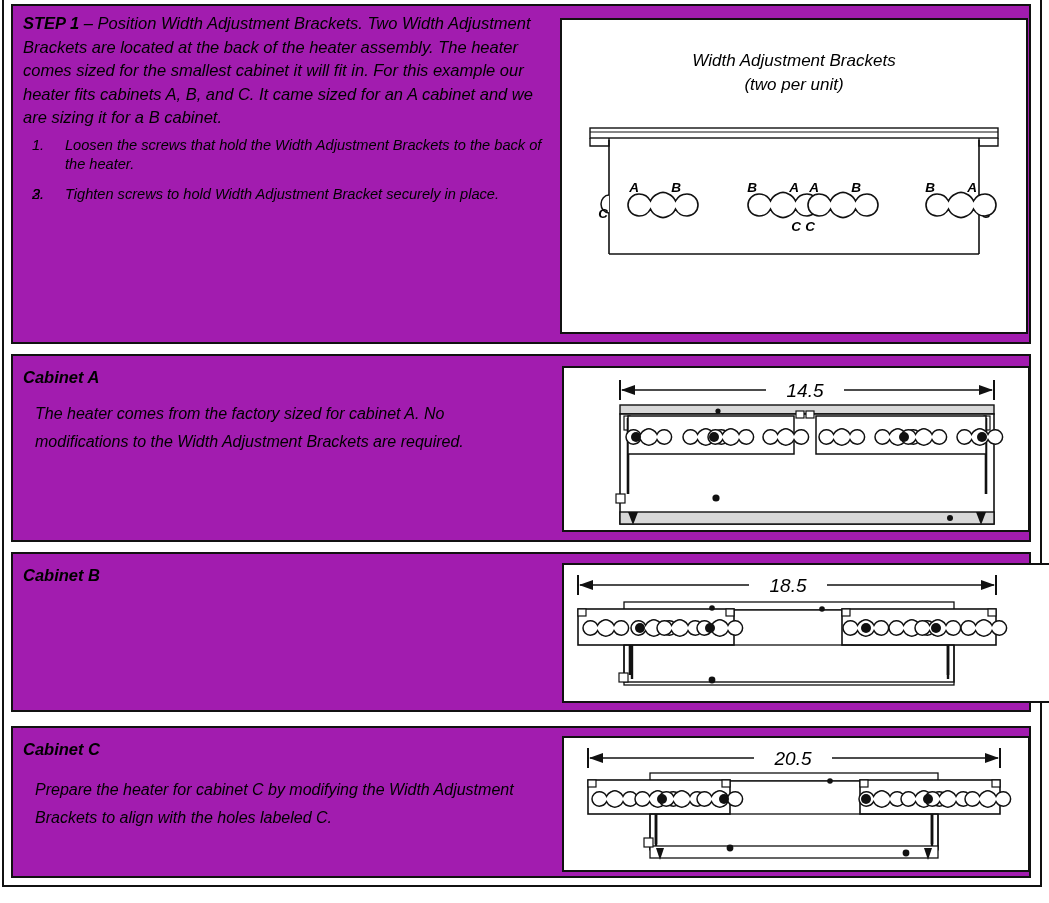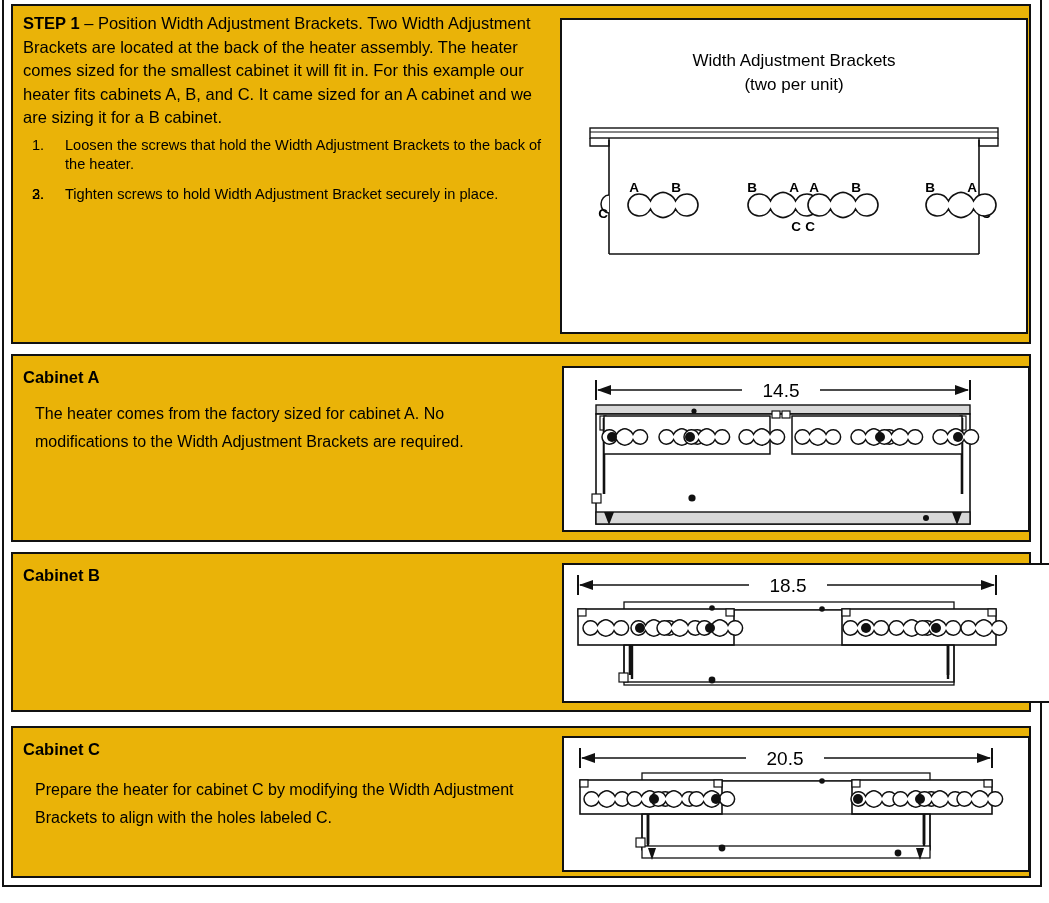--- a/index.html
+++ b/index.html
@@ -18,21 +18,22 @@
     width:1040px; height:893px;
     border:2px solid #111;
     box-sizing:border-box;
     background:#fff;
   }
   
   .panel{
     position:absolute;
     border:2px solid #111;
     box-sizing:border-box;
-    background:#eab308;
+    background:#a21caf;
+    font-style:italic;
   }
   .panel-inner{
     position:relative;
     width:100%;height:100%;
   }
   
   .textcol{
     position:absolute;
     left:10px; top:6px;
     width:520px;
@@ -191,21 +192,21 @@
     </div>
   </div>
 
   <div class="panel" style="left:7px; top:358px; width:1020px; height:188px;">
     <div class="panel-inner">
       <div class="textcol" style="top:10px;">
         <p class="cab-title">Cabinet A</p>
         <p class="cab-body">The heater comes from the factory sized for cabinet A.  No modifications to the Width Adjustment Brackets are required.</p>
       </div>
 
-      <div class="dbox" style="left:549px; top:10px; width:468px; height:166px;">
+      <div class="dbox" style="left:549px; top:10px; width:468px; height:166px;padding-left:24px;">
         <svg width="464" height="162" viewBox="0 0 464 162">
           <defs>
             <g id="hcl">
               <path d="M -17,0
                        a 7.2,7.2 0 0 1 7.2,-7.2
                        a 8.4,8.4 0 0 1 7.4,4.5
                        a 8.8,8.8 0 0 1 4.6,-4.5
                        a 7.2,7.2 0 0 1 7.2,0
                        a 8.8,8.8 0 0 1 4.6,4.5
                        a 8.4,8.4 0 0 1 7.4,-4.5
@@ -405,21 +406,21 @@
     </div>
   </div>
 
   <div class="panel" style="left:7px; top:730px; width:1020px; height:152px;">
     <div class="panel-inner">
       <div class="textcol" style="top:10px;">
         <p class="cab-title">Cabinet C</p>
         <p class="cab-body spaced">Prepare the heater for cabinet C by modifying the Width Adjustment Brackets to align with the holes labeled C.</p>
       </div>
 
-      <div class="dbox" style="left:549px; top:8px; width:468px; height:136px;">
+      <div class="dbox" style="left:549px; top:8px; width:468px; height:136px;padding-left:8px;">
         <svg width="464" height="132" viewBox="0 0 464 132">
           <defs>
             <g id="hcl3">
               <path d="M -17,0
                        a 7.2,7.2 0 0 1 7.2,-7.2
                        a 8.4,8.4 0 0 1 7.4,4.5
                        a 8.8,8.8 0 0 1 4.6,-4.5
                        a 7.2,7.2 0 0 1 7.2,0
                        a 8.8,8.8 0 0 1 4.6,4.5
                        a 8.4,8.4 0 0 1 7.4,-4.5

